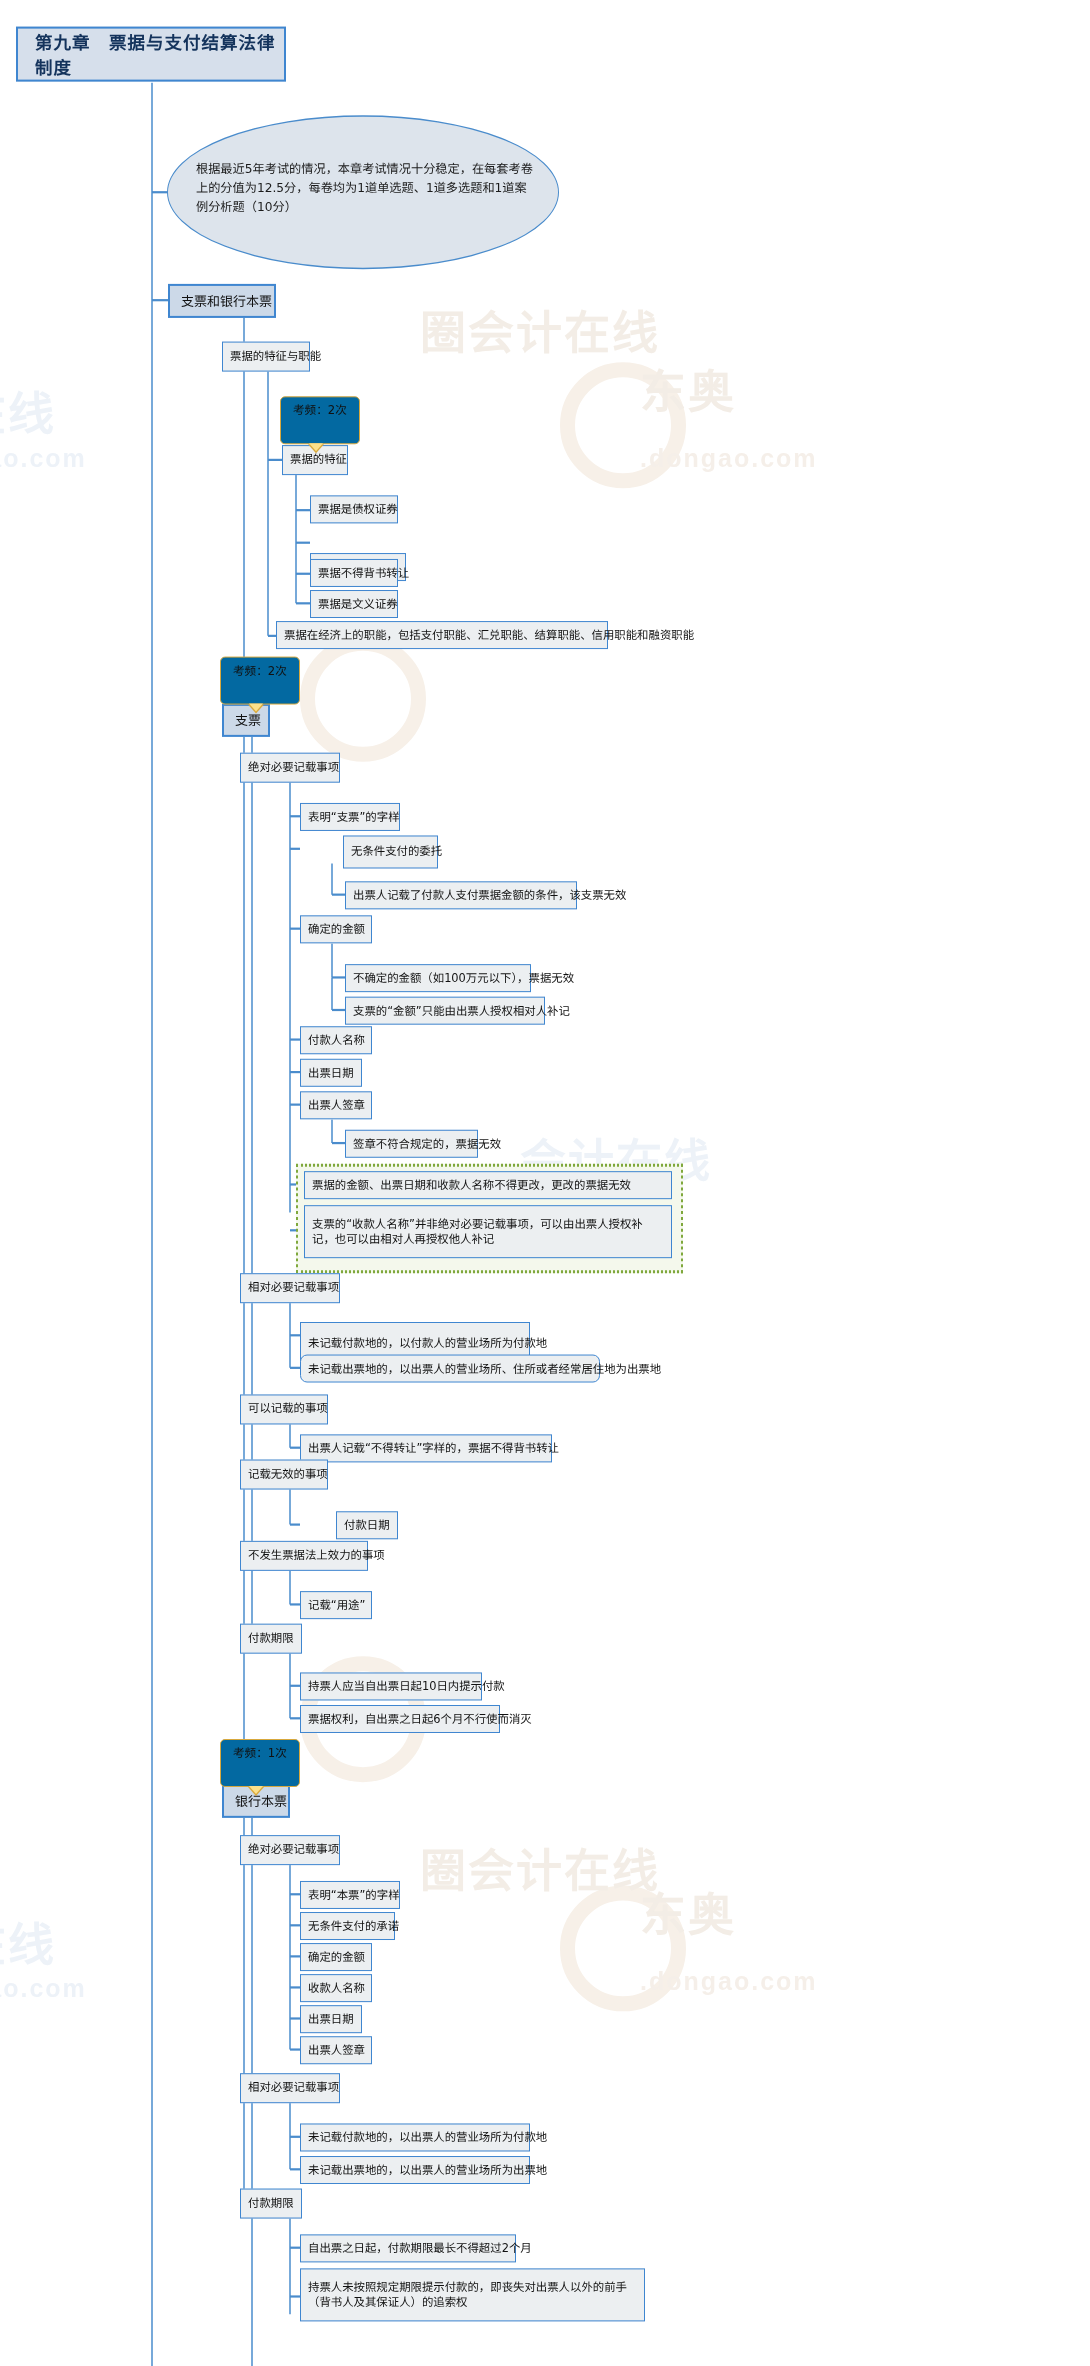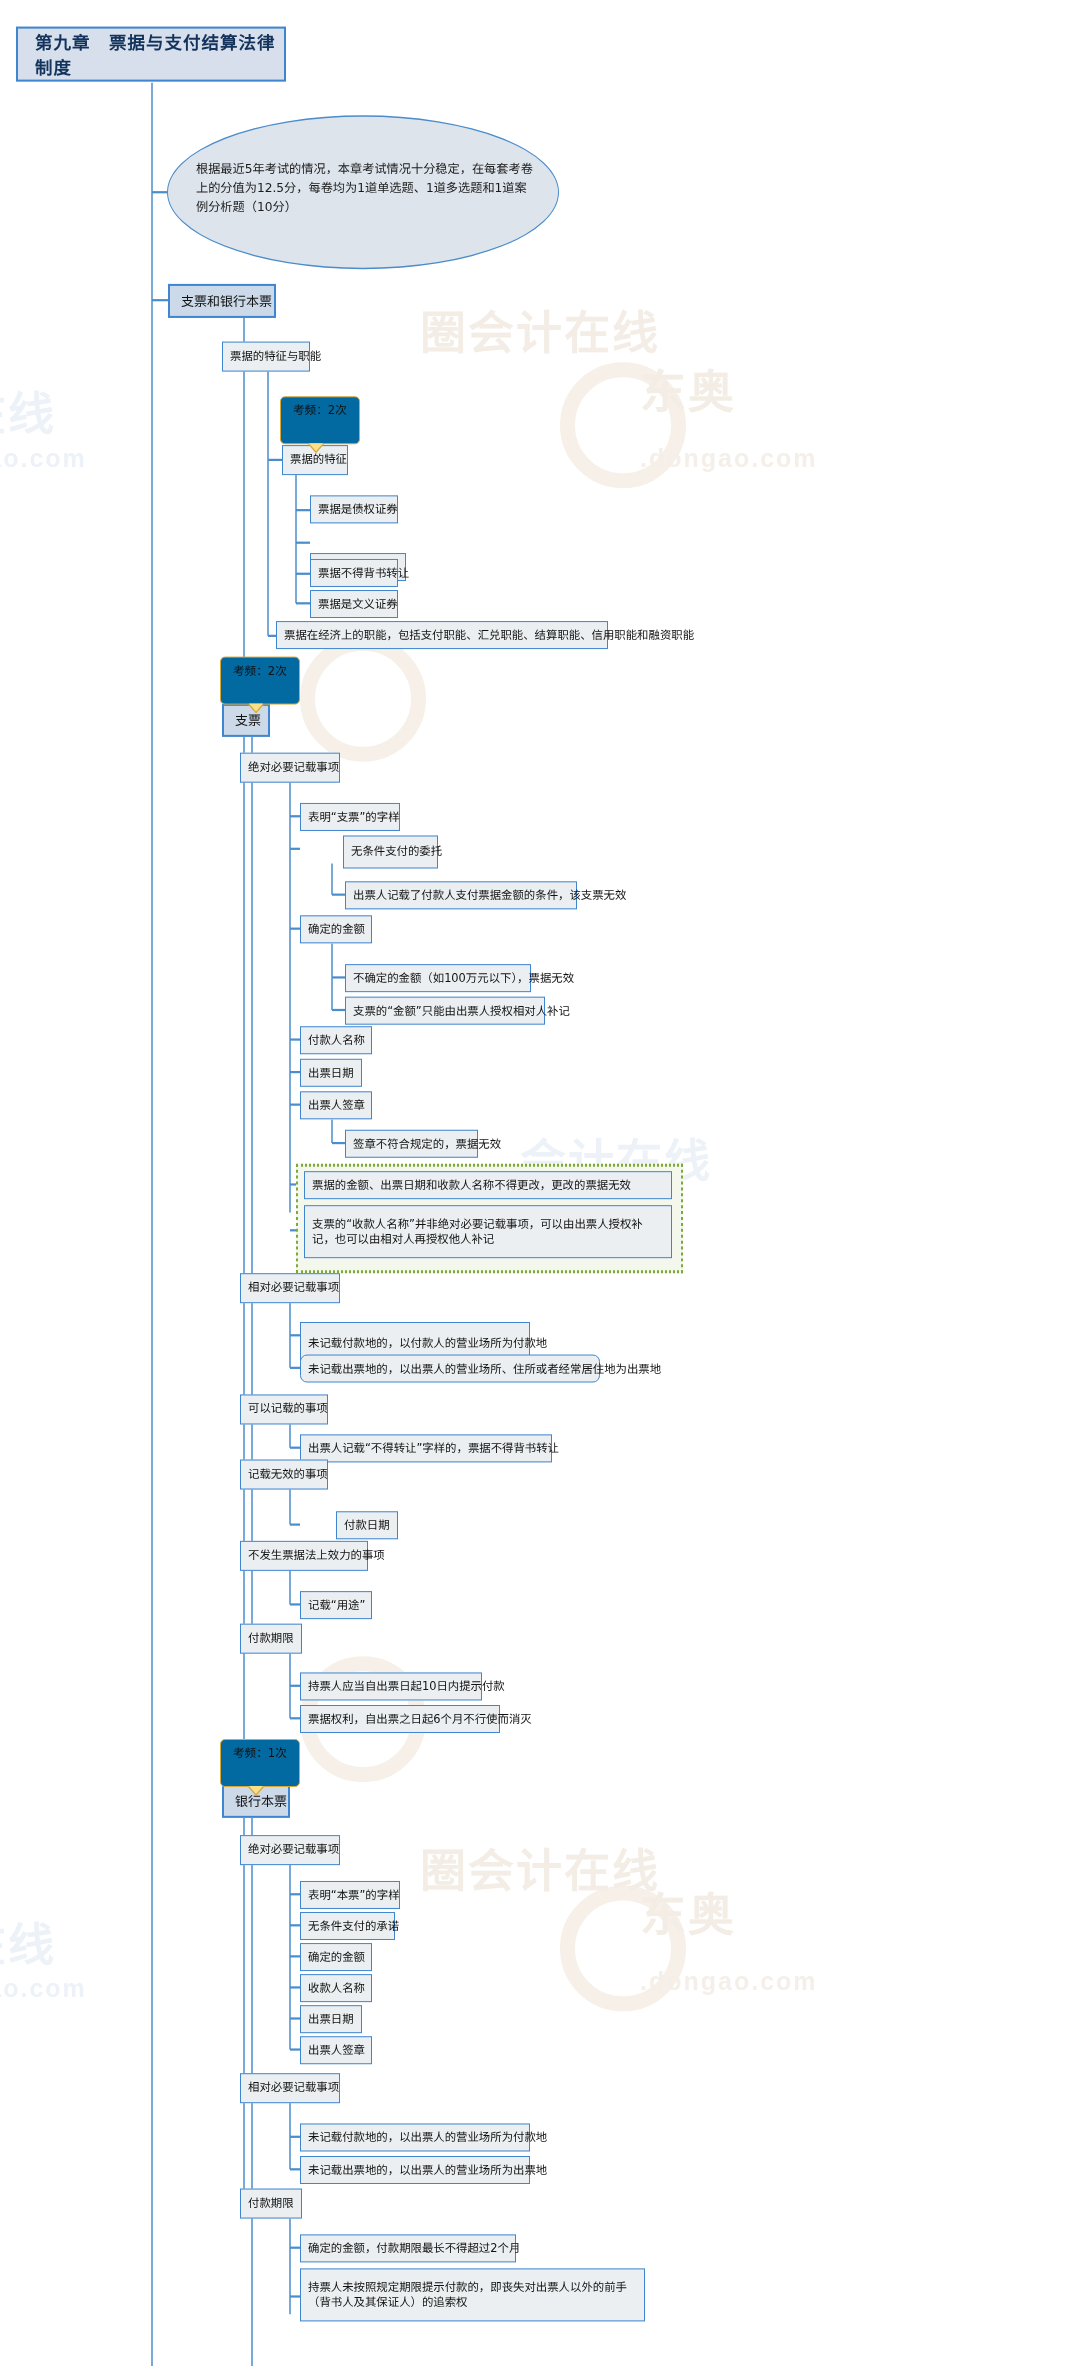--- a/index.html
+++ b/index.html
@@ -396,18 +396,18 @@
     <div class="node" style="left: 300px; top: 1436px; width: 230px; height: 28.1065px; transform-origin: 0px 0px; transform: scaleY(0.676);">
   <span>未记载付款地的，以出票人的营业场所为付款地</span>
 </div>
     <div class="node" style="left: 300px; top: 1458px; width: 230px; height: 28.1065px; transform-origin: 0px 0px; transform: scaleY(0.676);">
   <span>未记载出票地的，以出票人的营业场所为出票地</span>
 </div>
     <div class="node" style="left: 240px; top: 1480px; width: 62px; height: 29.5858px; transform-origin: 0px 0px; transform: scaleY(0.676);">
   <span>付款期限</span>
 </div>
     <div class="node" style="left: 300px; top: 1511px; width: 216px; height: 28.1065px; transform-origin: 0px 0px; transform: scaleY(0.676);">
-  <span>确定的金额，付款期限最长不得超过2个月</span>
+  <span>自出票之日起，付款期限最长不得超过2个月</span>
 </div>
     <div class="node wrap" style="left: 300px; top: 1534px; width: 345px; height: 53.2544px; padding-top: 3px; transform-origin: 0px 0px; transform: scaleY(0.676);">
   <span>持票人未按照规定期限提示付款的，即丧失对出票人以外的前手（背书人及其保证人）的追索权</span>
 </div>
   </div>
 
 </body></html>

